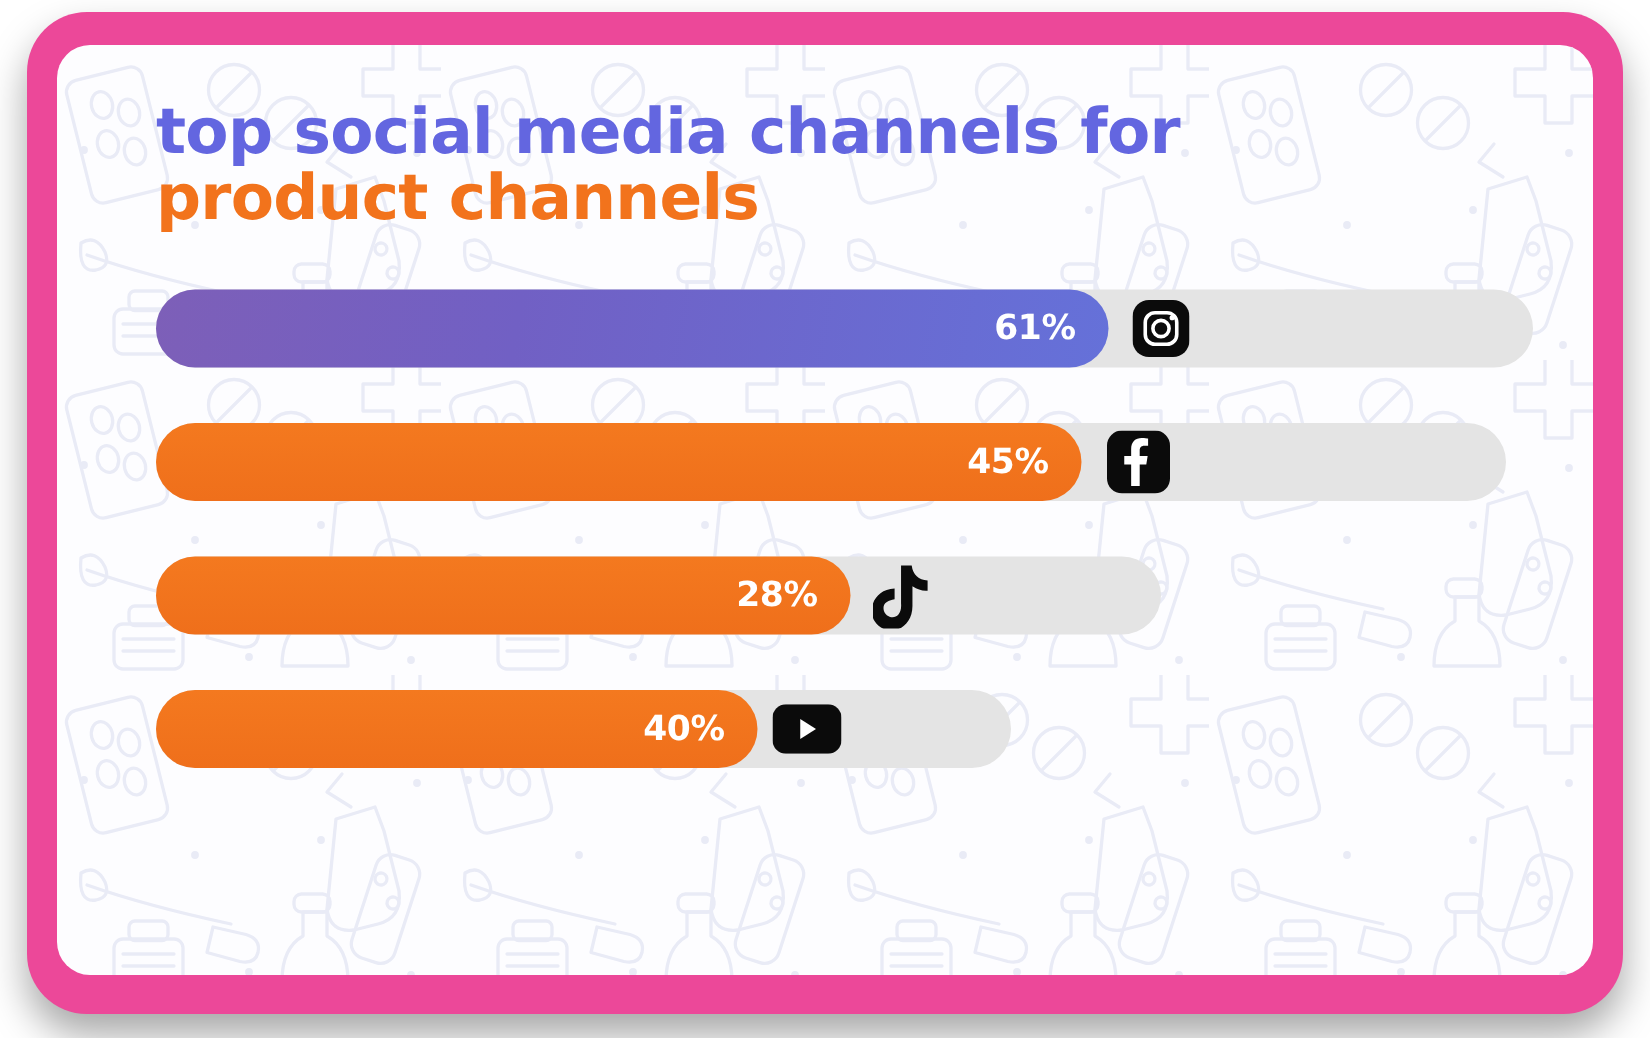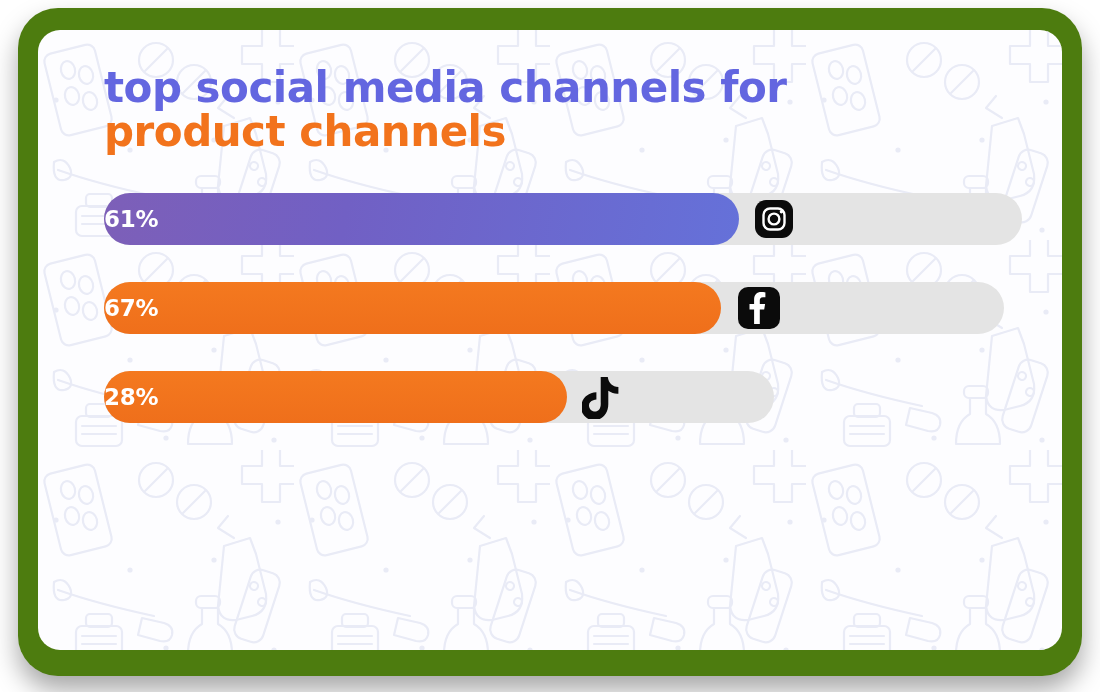--- a/index.html
+++ b/index.html
@@ -16,21 +16,21 @@
   }
 
   
   #device-frame {
     position: absolute;
     left: 18px;
     top: 8px;
     width: 1064px;
     height: 668px;
     box-sizing: border-box;
-    background: #4d7c0f;
+    background: #ec4899;
     border-radius: 40px;
     padding: 22px 20px 26px 20px;
     box-shadow: 0 14px 26px rgba(0,0,0,0.35);
   }
 
   
   #card {
     position: relative;
     width: 100%;
     height: 100%;
@@ -88,21 +88,21 @@
     border-radius: 26px;
   }
   .bar-fill {
     position: absolute;
     left: 0;
     top: 0;
     height: 52px;
     border-radius: 26px;
     display: flex;
     align-items: center;
-    justify-content: flex-start;
+    justify-content: flex-end;
     box-sizing: border-box;
     padding-right: 22px;
   }
   .bar-fill.purple {
     background: linear-gradient(100deg, #7d5fb8 0%, #7160c4 38%, #6571d9 100%);
   }
   .bar-fill.orange {
     background: linear-gradient(180deg, #f4791f 0%, #ef6f1b 100%);
   }
   .bar-value {
@@ -195,21 +195,21 @@
             <rect x="8.5" y="8.5" width="21" height="21" rx="6.5" fill="none" stroke="#ffffff" stroke-width="2.4"></rect>
             <circle cx="19" cy="19" r="5.4" fill="none" stroke="#ffffff" stroke-width="2.4"></circle>
             <circle cx="26.4" cy="11.8" r="1.7" fill="#ffffff"></circle>
           </svg>
         </div>
       </div>
 
       <div class="bar-row">
         <div class="bar-track" style="width:900px"></div>
         <div class="bar-fill orange" style="width:617px">
-          <span class="bar-value">67%</span>
+          <span class="bar-value">45%</span>
         </div>
         <div class="bar-icon" style="left:634px">
           <svg width="42" height="42" viewBox="0 0 42 42">
             <rect x="0" y="0" width="42" height="42" rx="10" fill="#0b0b0b"></rect>
             <path d="M25.6 22.6 l0.9 -5.6 h-5.3 v-3.7 c0 -1.6 0.7 -3.1 3.2 -3.1 h2.4 V5.4 s-2.2 -0.4 -4.2 -0.4 c-4.3 0 -7.1 2.6 -7.1 7.3 V17 h-4.6 v5.6 h4.6 V37 h5.7 V22.6 z" fill="#ffffff" transform="translate(0.6,0)"></path>
           </svg>
         </div>
       </div>
 
       <div class="bar-row">
@@ -217,17 +217,29 @@
         <div class="bar-fill orange" style="width:463px">
           <span class="bar-value">28%</span>
         </div>
         <div class="bar-icon" style="left:478px">
           <svg width="40" height="44" viewBox="0 0 40 44">
             <path d="M25.8 2 c0.9 6.4 4.6 9.6 10.6 10 v6.8 c-3.5 0.35 -6.6 -0.8 -10.1 -2.95 v13.1 c0 16.6 -18.1 21.8 -25.4 9.9 C-3.8 31.2 0.9 17.8 14.4 17.3 v7.2 c-1 0.16 -2.1 0.42 -3.1 0.76 c-3 1 -4.7 2.9 -4.2 6.2 c0.9 6.4 12.6 8.3 11.6 -4.2 V2.0 z" fill="#0b0b0b"></path>
           </svg>
         </div>
       </div>
 
+      <div class="bar-row">
+        <div class="bar-track" style="width:570px"></div>
+        <div class="bar-fill orange" style="width:401px">
+          <span class="bar-value">40%</span>
+        </div>
+        <div class="bar-icon" style="left:411px">
+          <svg width="46" height="33" viewBox="0 0 46 33">
+            <rect x="0" y="0" width="46" height="33" rx="9" fill="#0b0b0b"></rect>
+            <path d="M18.5 9.8 L29 16.5 L18.5 23.2 Z" fill="#ffffff"></path>
+          </svg>
+        </div>
+      </div>
 
 
     </div>
   </div>
 </div>
 
 </body></html>

